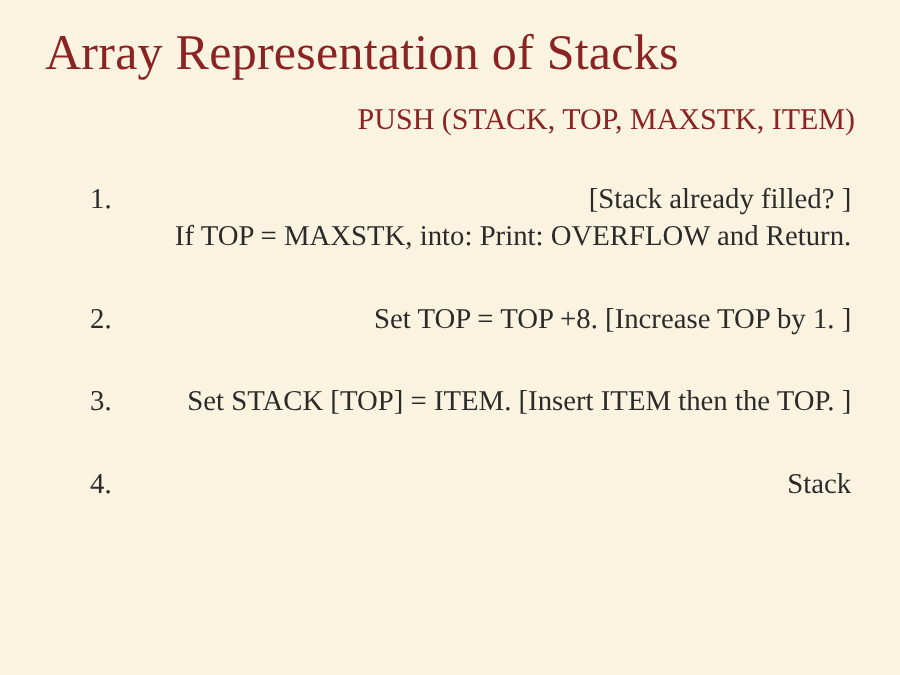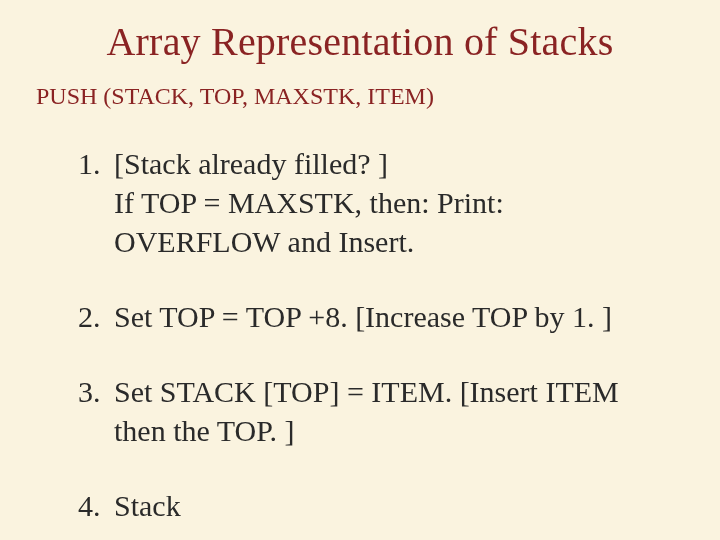--- a/index.html
+++ b/index.html
@@ -13,38 +13,38 @@
     overflow: hidden;
   }
   .slide {
     box-sizing: border-box;
     width: 720px;
     height: 540px;
     padding: 18px 36px 24px 36px;
   }
   .title {
     font-size: 40px;
-    text-align: center;
     color: #8a2323;
     margin: 0 0 18px 0;
     font-weight: normal;
     letter-spacing: 0.2px;
   }
   .subtitle {
     font-size: 24px;
-    text-align: left;
+    text-align: right;
     color: #8a2323;
     margin: 0 0 34px 0;
   }
   ol.steps {
     list-style: decimal;
-    margin: 16px;
+    margin: 3px;
     padding-left: 56px;
-    font-size: 30px;
+    font-size: 23px;
     line-height: 1.3;
+    text-align: right;
   }
   ol.steps > li {
     margin-bottom: 36px;
     padding-left: 6px;
   }
   ol.steps > li .line {
     display: block;
   }
 </style>
 </head>
@@ -52,21 +52,21 @@
 
 <div class="slide">
 
   <h1 class="title">Array Representation of Stacks</h1>
 
   <div class="subtitle">PUSH (STACK, TOP, MAXSTK, ITEM)</div>
 
   <ol class="steps">
     <li>
       <span class="line">[Stack already filled? ]</span>
-      <span class="line">If TOP = MAXSTK, then: Print: OVERFLOW and Insert.</span>
+      <span class="line">If TOP = MAXSTK, into: Print: OVERFLOW and Return.</span>
     </li>
     <li>
       <span class="line">Set TOP = TOP +8. [Increase TOP by 1. ]</span>
     </li>
     <li>
       <span class="line">Set STACK [TOP] = ITEM. [Insert ITEM then the TOP. ]</span>
     </li>
     <li>
       <span class="line">Stack</span>
     </li>

